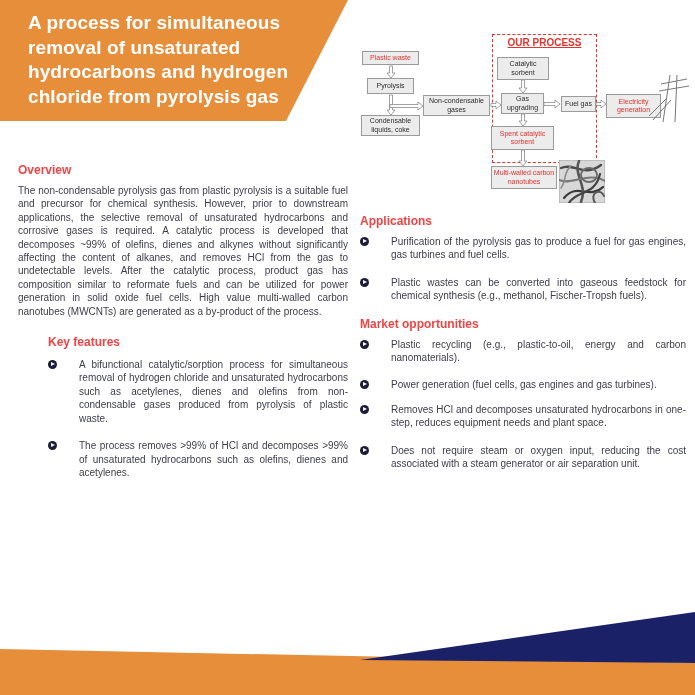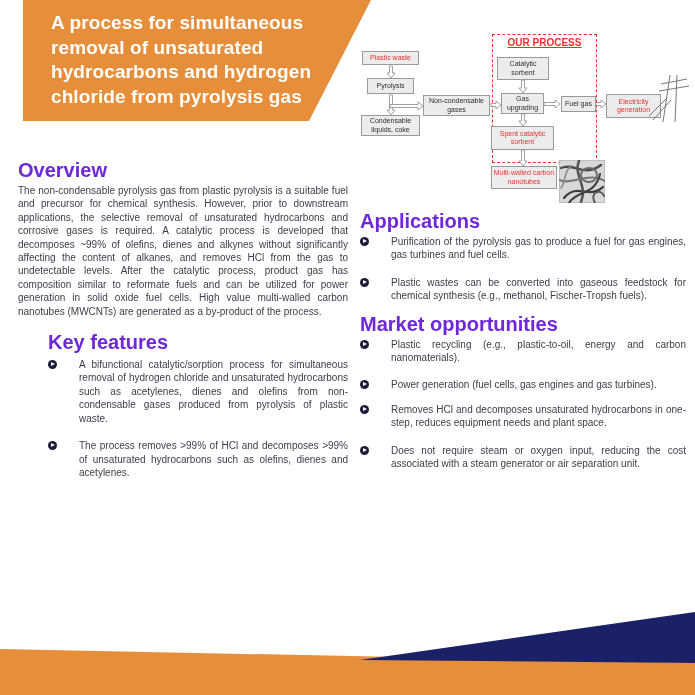--- a/index.html
+++ b/index.html
@@ -1,29 +1,29 @@
 <!DOCTYPE html>
 <html><head>
 <meta charset="utf-8">
 <style>
   html,body{margin:0;padding:0;background:#fff;}
   #page{position:relative;width:695px;height:695px;background:#fff;overflow:hidden;
         font-family:"Liberation Sans",sans-serif;}
 
   
   .banner{position:absolute;left:0;top:28;width:348px;height:121px;background:#E78E3B;
-          clip-path:polygon(0 0,348px 0,286px 121px,0 121px);margin-left:23px;}
+          clip-path:polygon(0 0,348px 0,286px 121px,0 121px);}
   .banner h1{margin:0;padding:11px 0 0 28px;width:292px;color:#fff;
              font-size:19px;line-height:24.5px;font-weight:700;letter-spacing:.1px;}
 
   
   .col{position:absolute;color:#3D3D4C;font-size:10px;line-height:13.4px;}
   .col-left{left:18px;top:160px;width:330px;}
   .col-right{left:360px;top:211px;width:326px;}
-  h2{margin:0 0 3px 0;color:#6d28d9;font-size:20px;line-height:21px;font-weight:600;}
+  h2{margin:0 0 3px 0;color:#ef4444;font-size:12px;line-height:21px;font-weight:600;}
   .section{margin-bottom:11px;}
   .body-text{text-align:justify;}
   .bullet{display:flex;gap:22px;margin-bottom:14px;}
   .bullet:last-child{margin-bottom:10px;}
   .bullet-text{flex:1;text-align:justify;}
   .bullet-icon{flex:0 0 auto;position:relative;width:9px;height:9px;margin-top:2px;
                border-radius:50%;background:#1c1c3a;}
   .bullet-icon::after{content:"";position:absolute;left:3px;top:2px;width:0;height:0;
                border-left:4px solid #fff;border-top:2.5px solid transparent;
                border-bottom:2.5px solid transparent;}

